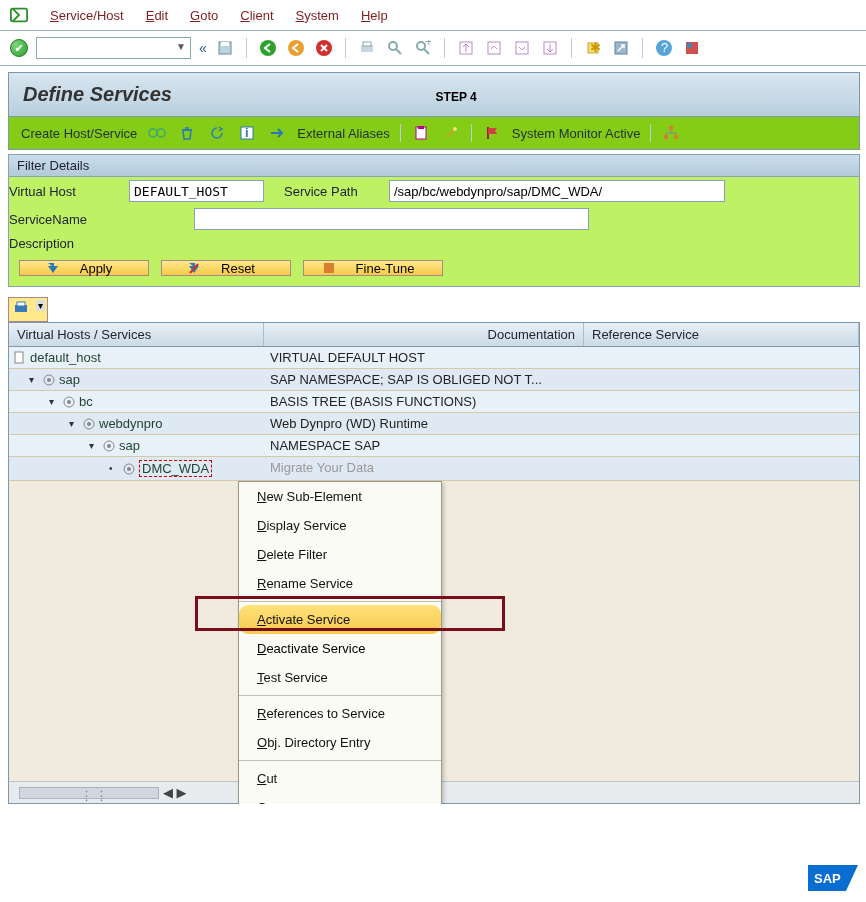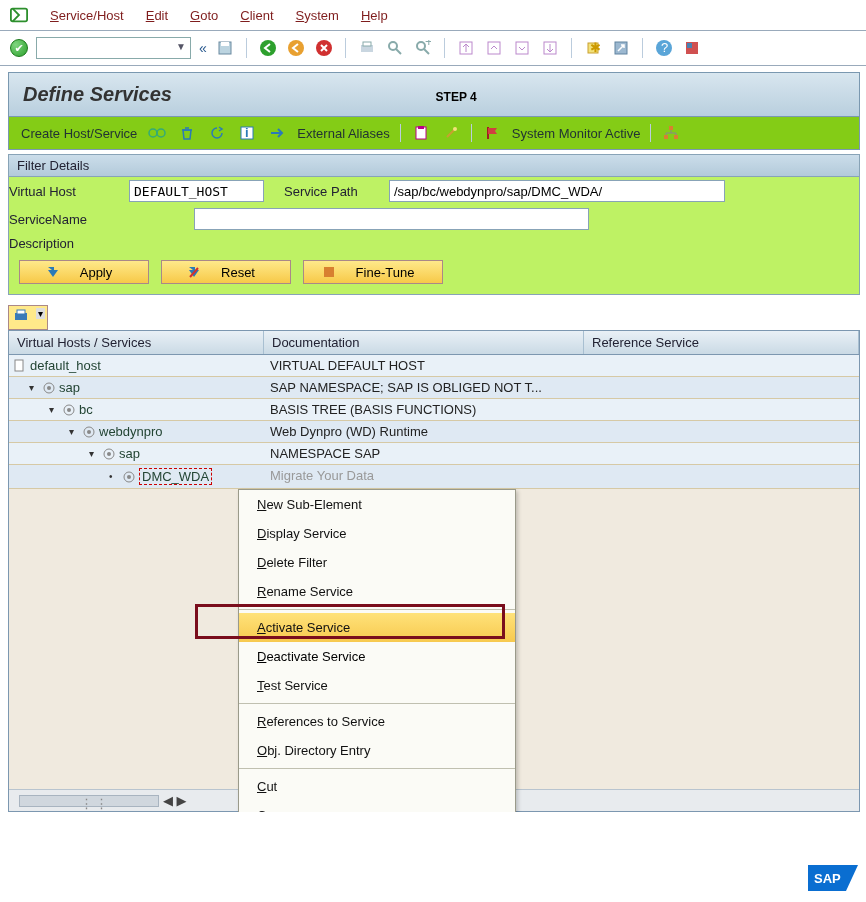--- a/index.html
+++ b/index.html
@@ -31,54 +31,54 @@
   .ab-sep{width:1px;height:18px;background:#bcd;}
   
   
   .filter-panel { margin: 4px 6px 0 8px; border: 1px solid #88a3b7; background: #bef264; }
   .filter-panel .fp-title { background: linear-gradient(#cbddea,#b3cada); padding: 3px 8px; border-bottom:1px solid #88a3b7; color:#223; }
   .fp-row { display:flex; align-items:center; gap:10px; padding:3px 0; }
   .fp-row label { display:inline-block; min-width:110px; color:#223; }
   .fp-input { height:22px; border:1px solid #88a3b7; background:#fff; padding:1px 4px; }
   .fp-lang-combo { width:155px; height:22px; border:1px solid #88a3b7; background:#fff; position:relative; padding:2px 4px; }
   .fp-lang-combo::after{content:"▼"; position:absolute; right:4px; top:3px; font-size:10px; color:#333;}
-  .fp-btn { background:linear-gradient(#ffe98a,#f7c948); border:1px solid #a88; height:24px; min-width:130px; display:inline-flex; align-items:center; justify-content:center; gap:20px; padding:0 4px; cursor:pointer;}
+  .fp-btn { background:linear-gradient(#ffe98a,#f7c948); border:1px solid #a88; height:16px; min-width:130px; display:inline-flex; align-items:center; justify-content:center; gap:20px; padding:0 4px; cursor:pointer;}
   .fp-btn svg{margin-left:-10px;}
   .fp-buttons{display:flex; gap:12px; padding:6px 10px 10px 10px;}
   .fp-btn-fine { min-width: 140px; }
   
   
   .print-bar{ margin: 10px 6px 0 8px; background:#ffe98a; display:inline-block; border:1px solid #a88; padding:2px 4px; position:relative;}
   .print-bar::after{content:"▾"; background:#ddd; padding:0 2px; position:absolute; right:2px; top:2px; font-size:10px;}
 
   
   .tree-tbl { margin: 0 6px 0 8px; border:1px solid #7c97b0;}
   .tree-tbl .thead { display:flex; background: linear-gradient(#e9f0f6,#cadae5); border-bottom:1px solid #7c97b0;}
   .tree-tbl .th { padding:4px 8px; border-right:1px solid #a8bfd1; color:#223; }
-  .th1{width:255px;} .th2{width:320px;} .th3{flex:1;}
+  .th1{width:255px;} .th2{width:320px;text-align:right;} .th3{flex:1;}
   .tree-tbl .tbody{ background:#f0eadf; min-height:380px; position:relative;}
   .trow{display:flex; border-bottom:1px solid #d6c9a5;}
   .trow:nth-child(odd){background:#e9f1f8;}
   .trow:nth-child(even){background:#dfe9f3;}
   .tcell1{width:255px; padding:3px 4px; display:flex; align-items:center; gap:3px;}
   .tcell2{flex:1; padding:3px 6px; color:#222;}
   .indent0{padding-left:4px;} .indent1{padding-left:20px;} .indent2{padding-left:40px;}
   .indent3{padding-left:60px;} .indent4{padding-left:80px;} .indent5{padding-left:100px;}
   .node-caret{font-size:10px; color:#333; width:10px;}
   .node-icon{width:14px;height:14px;}
   .node-label{color:#243;}
   .selected-node-label{border:1px dashed #c00; padding:0 2px;}
   .filler{background:#f0eadf; flex:1; position:relative;}
   
   
-  .ctx{position:absolute; top:0px; left:229px; width:278px; background:#fbfbf6; border:1px solid #9a9a8a; box-shadow:2px 2px 4px rgba(0,0,0,.2);}
+  .ctx{position:absolute; top:0px; left:229px; width:204px; background:#fbfbf6; border:1px solid #9a9a8a; box-shadow:2px 2px 4px rgba(0,0,0,.2);}
   .ctx .ci{padding:7px 18px; color:#111; cursor:pointer;}
   .ctx .ci .ul{text-decoration:underline;}
   .ctx .ci.disabled{color:#000000; cursor:default;}
-  .ctx .ci.hi{background:linear-gradient(#ffe27a,#f7c94e);}
+  .ctx .ci.hi{background:linear-gradient(#ffe27a,#f7c94e);border-radius:9px;}
   .ctx .sep-line{border-top:1px solid #c0c0b0; margin:3px 0;}
   .ctx-outline{position:absolute; top:115px; left:186px; width:310px; height:35px; border:3px solid #7a0d1c; pointer-events:none;}
   
   
   .annot{position:absolute; top:30px; left:510px; color:#7a0d1c; font-weight:bold; font-size:15px;}
   
   
   .hscroll { display:flex; align-items:center; gap:4px; padding:3px 10px; background:#e8ebee; border-top:1px solid #b8c4cf;}
   .hscroll .track{height:12px; width:140px; background:#d0d7de; border:1px solid #a8b4c0;}
   .hscroll .dots{color:#888; letter-spacing:2px;}

